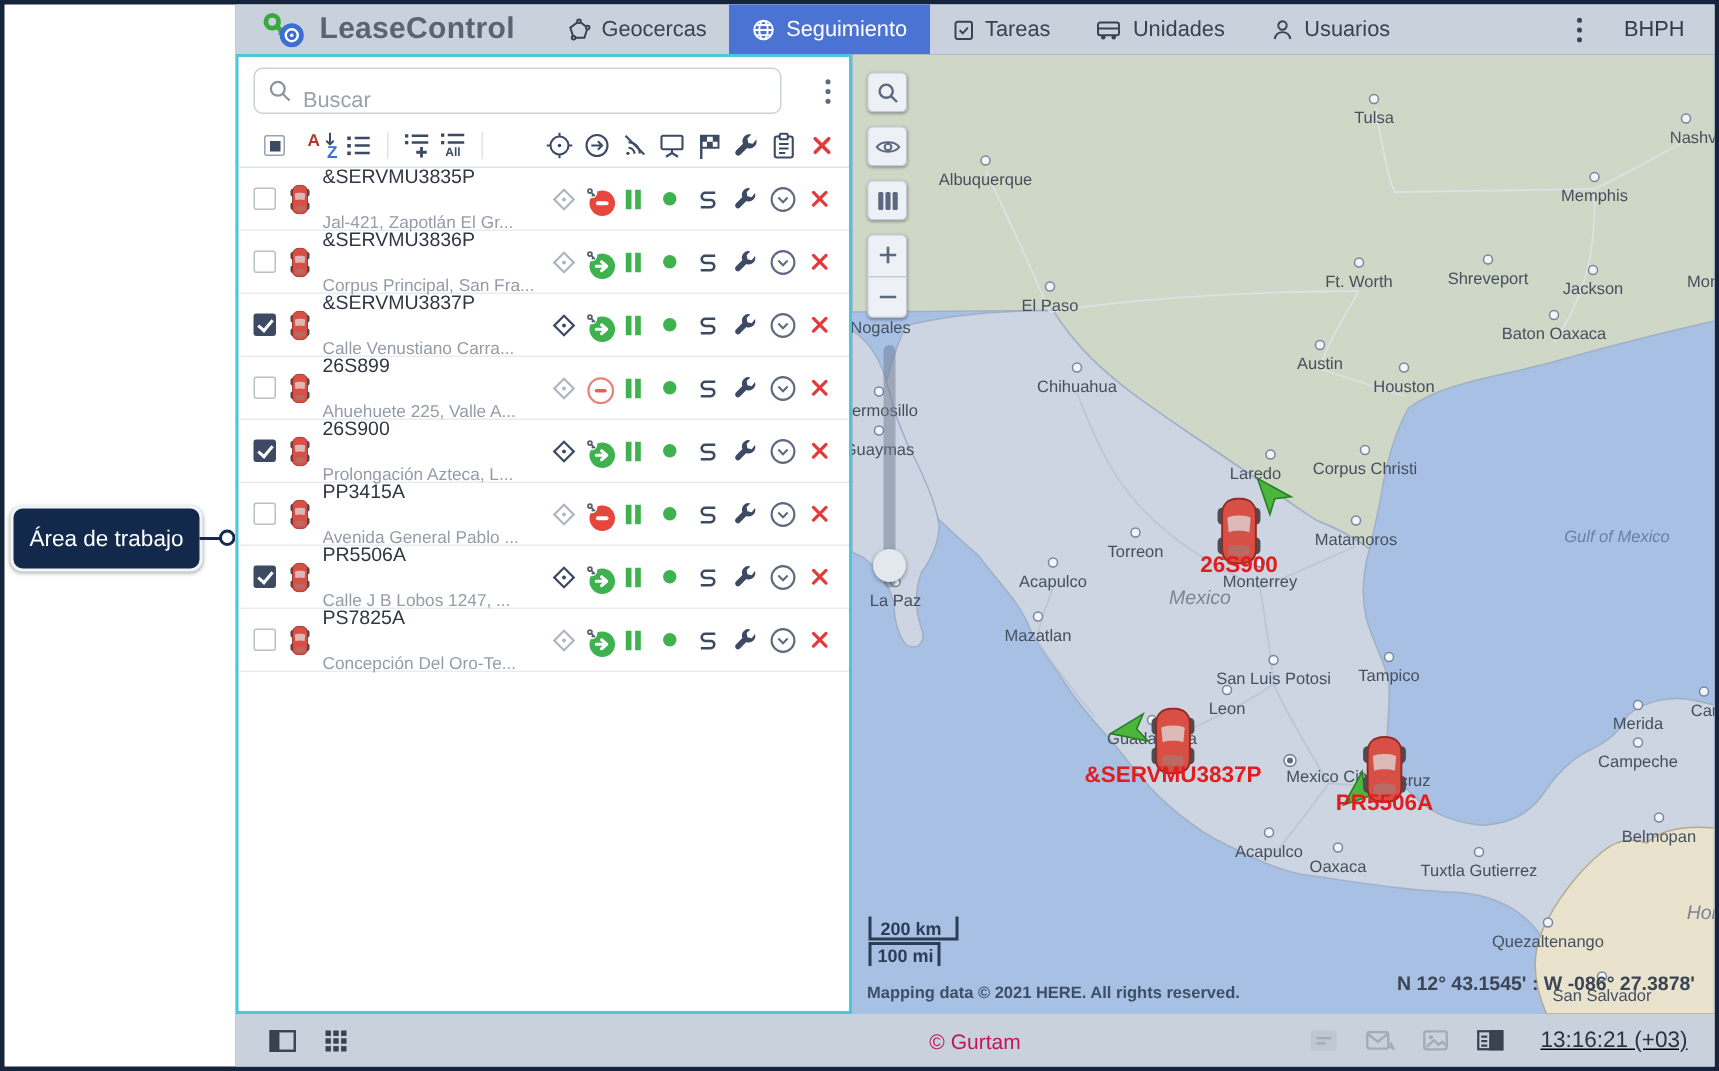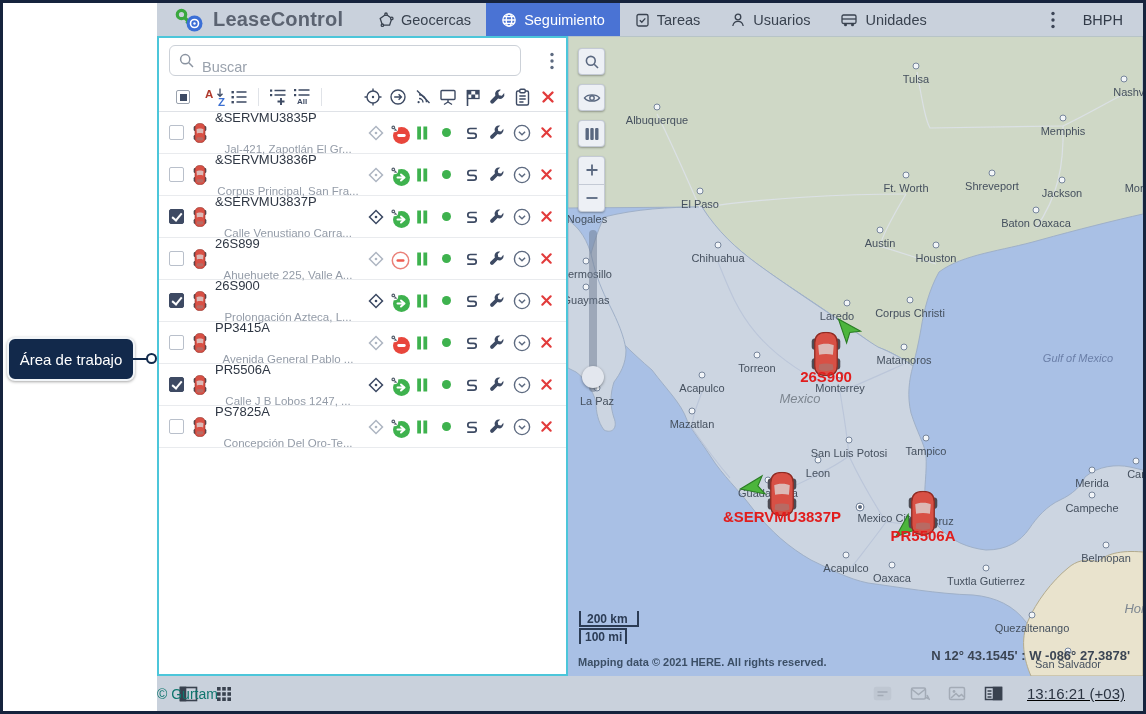--- a/index.html
+++ b/index.html
@@ -49,21 +49,21 @@
   .tb-right .tbi{width:25px;}
 
   .unit-list{flex:1;overflow:hidden;}
   .unit-row{height:42px;padding:0 5px 0 10px;display:flex;align-items:center;border-bottom:1px solid #e9ebee;}
   .cb{width:15px;height:15px;border:1.5px solid #b9c0cb;border-radius:2px;margin-right:9px;flex:none;position:relative;cursor:pointer;background:#fff;}
   .cb.checked{background:#3e4a63;border-color:#3e4a63;}
   .cb.checked::after{content:"";position:absolute;left:4px;top:1px;width:4px;height:8px;border:solid #fff;border-width:0 2px 2px 0;transform:rotate(40deg);}
   .car-ico{width:14px;height:20px;margin-right:8px;flex:none;}
   .u-text{width:146px;min-width:0;margin-right:2px;}
   .u-name{font-size:13px;color:#2f3744;white-space:nowrap;overflow:hidden;}
-  .u-addr{font-size:11.5px;color:#949ca8;margin-top:18px;white-space:nowrap;overflow:hidden;text-align:center;}
+  .u-addr{font-size:11.5px;color:#949ca8;margin-top:18px;white-space:nowrap;overflow:hidden;}
   .ri{width:25px;height:26px;display:flex;align-items:center;justify-content:center;flex:none;position:relative;cursor:pointer;}
   .cross{color:#aeb6c2;}
   .cross.focus{color:#3c4963;}
   .badge{width:21px;height:21px;}
   .badge svg{position:absolute;inset:2px;width:21px;height:21px;display:none;}
   .badge.moving svg.v-moving{display:block;}
   .badge.stopped svg.v-stopped{display:block;}
   .badge.outline svg.v-outline{display:block;}
   .gdot i{width:9px;height:9px;border-radius:50%;background:#3eb24e;display:block;}
 
@@ -86,21 +86,21 @@
   .zslider{position:absolute;left:21px;top:194px;width:8px;height:162px;background:rgba(110,123,145,.5);border-radius:4px;z-index:9;}
   .zhandle{position:absolute;left:14px;top:330px;width:22px;height:22px;border-radius:50%;background:#e3e7ee;box-shadow:0 1px 3px rgba(0,0,0,.4);z-index:10;cursor:grab;}
   .scalebar{position:absolute;left:10px;bottom:26px;z-index:8;}
   .scalebar text{font-size:12px;font-weight:700;fill:#2c3c55;font-family:"Liberation Sans",sans-serif;}
   .attribution{position:absolute;left:10px;bottom:8px;font-size:11px;font-weight:700;color:#3c4f66;z-index:8;}
   .coords{position:absolute;right:13px;bottom:13px;font-size:13px;font-weight:700;color:#3b4554;z-index:8;}
 
   
   .statusbar{height:35px;background:#c9d1dc;flex:none;display:flex;align-items:center;position:relative;padding:0 18px 0 22px;}
   .sb-left{display:flex;align-items:center;gap:18px;color:#39424f;}
-  .sb-center{position:absolute;left:0;right:0;font-size:14px;color:#0f766e;pointer-events:none;}
+  .sb-center{position:absolute;left:0;right:0;text-align:center;font-size:14px;color:#be185d;pointer-events:none;}
   .sb-right{margin-left:auto;display:flex;align-items:center;gap:18px;text-decoration:underline;}
   .sb-ico{display:flex;cursor:pointer;}
   .sb-ico.dim{color:#a3abb6;}
   .sb-ico.dark{color:#39424f;}
   .sb-time{font-size:15px;color:#2b3442;margin-left:6px;}
 </style>
 </head>
 <body>
 
 <svg width="0" height="0" style="position:absolute" aria-hidden="true">
@@ -158,34 +158,34 @@
           <span>Seguimiento</span>
         </div>
         <div class="tab">
           <svg width="15" height="16" viewBox="0 0 15 16" fill="none" stroke="#39424f" stroke-width="1.3">
             <rect x="2" y="2.5" width="11" height="11.5" rx="1.5"></rect>
               <path d="M4.8 8.2 l2 2 3.5-3.8"></path>
           </svg>
           <span>Tareas</span>
         </div>
         <div class="tab">
-          <svg width="16" height="16" viewBox="0 0 16 16" fill="none" stroke="#39424f" stroke-width="1.3">
-            <circle cx="8" cy="5" r="2.8"></circle>
-              <path d="M2.8 14 C3.4 10.6 5.4 9.4 8 9.4 C10.6 9.4 12.6 10.6 13.2 14"></path>
-          </svg>
-          <span>Usuarios</span>
-        </div>
-        <div class="tab">
           <svg width="18" height="16" viewBox="0 0 18 16" fill="none" stroke="#39424f" stroke-width="1.3">
             <rect x="2" y="3" width="14" height="8.5" rx="1.5"></rect>
               <path d="M2 7 h14"></path>
               <circle cx="5.5" cy="12.8" r="1.5" fill="#39424f" stroke="none"></circle>
               <circle cx="12.5" cy="12.8" r="1.5" fill="#39424f" stroke="none"></circle>
           </svg>
           <span>Unidades</span>
+        </div>
+        <div class="tab">
+          <svg width="16" height="16" viewBox="0 0 16 16" fill="none" stroke="#39424f" stroke-width="1.3">
+            <circle cx="8" cy="5" r="2.8"></circle>
+              <path d="M2.8 14 C3.4 10.6 5.4 9.4 8 9.4 C10.6 9.4 12.6 10.6 13.2 14"></path>
+          </svg>
+          <span>Usuarios</span>
         </div>
       </div>
       <div class="nav-right">
         <span class="kebab">
           <svg width="4" height="18" viewBox="0 0 4 18">
               <circle cx="2" cy="2.5" r="1.7" fill="currentColor"></circle>
               <circle cx="2" cy="9" r="1.7" fill="currentColor"></circle>
               <circle cx="2" cy="15.5" r="1.7" fill="currentColor"></circle>
             </svg>
         </span>

